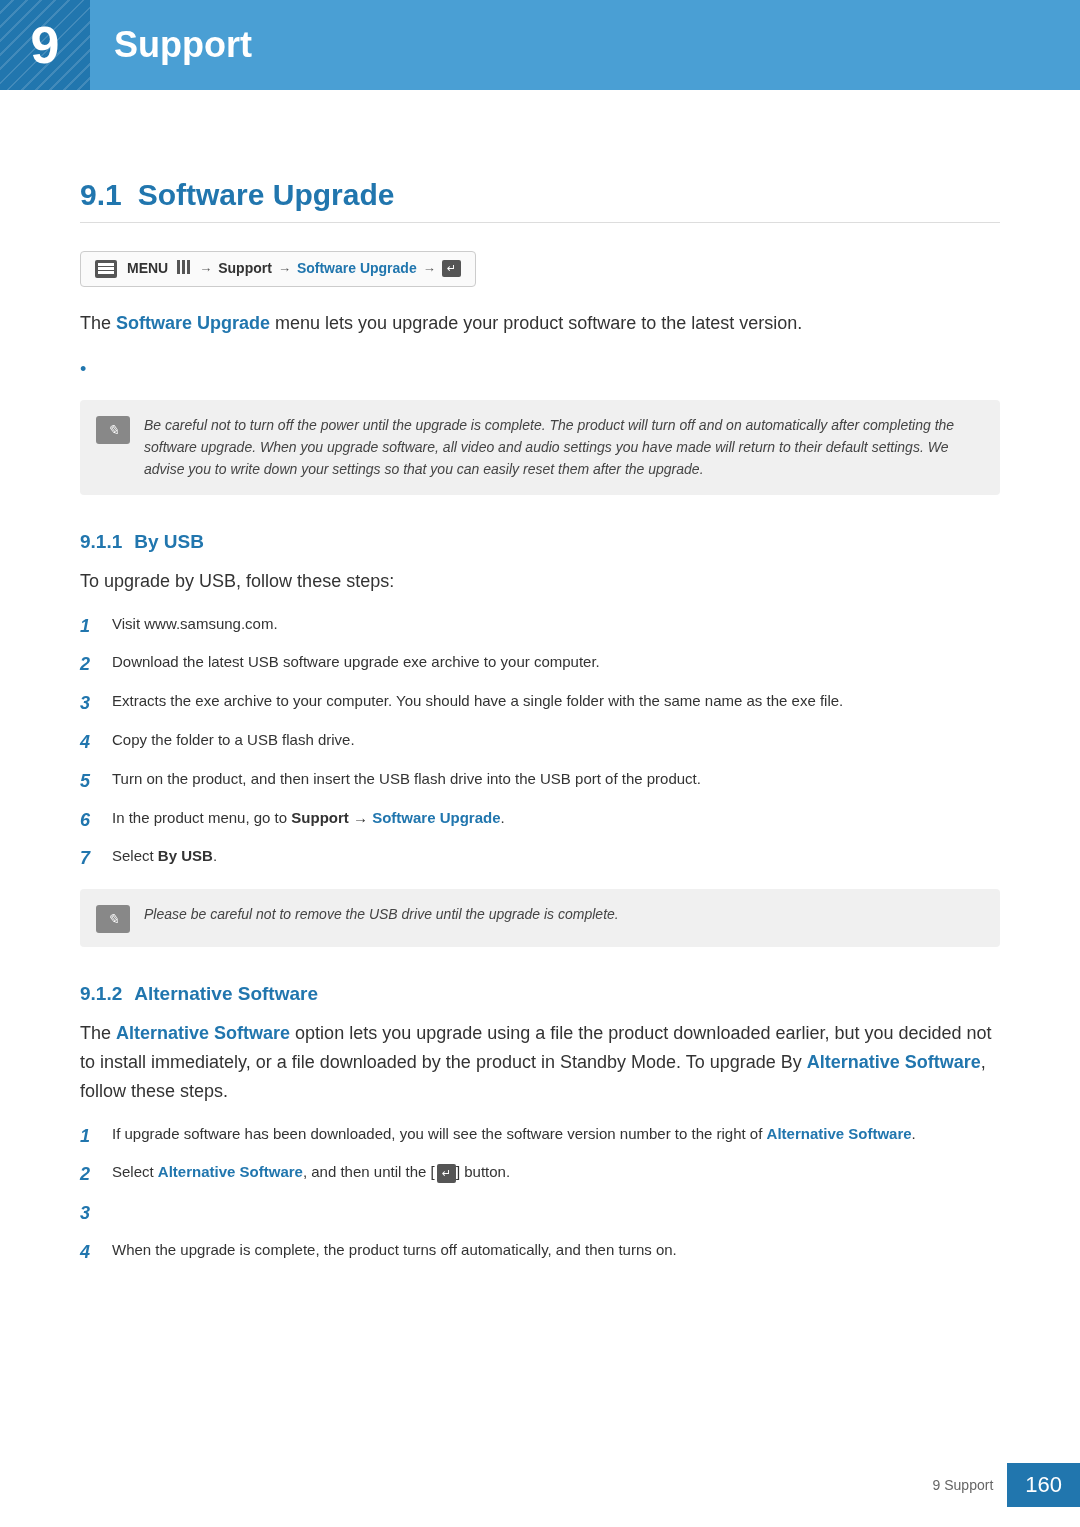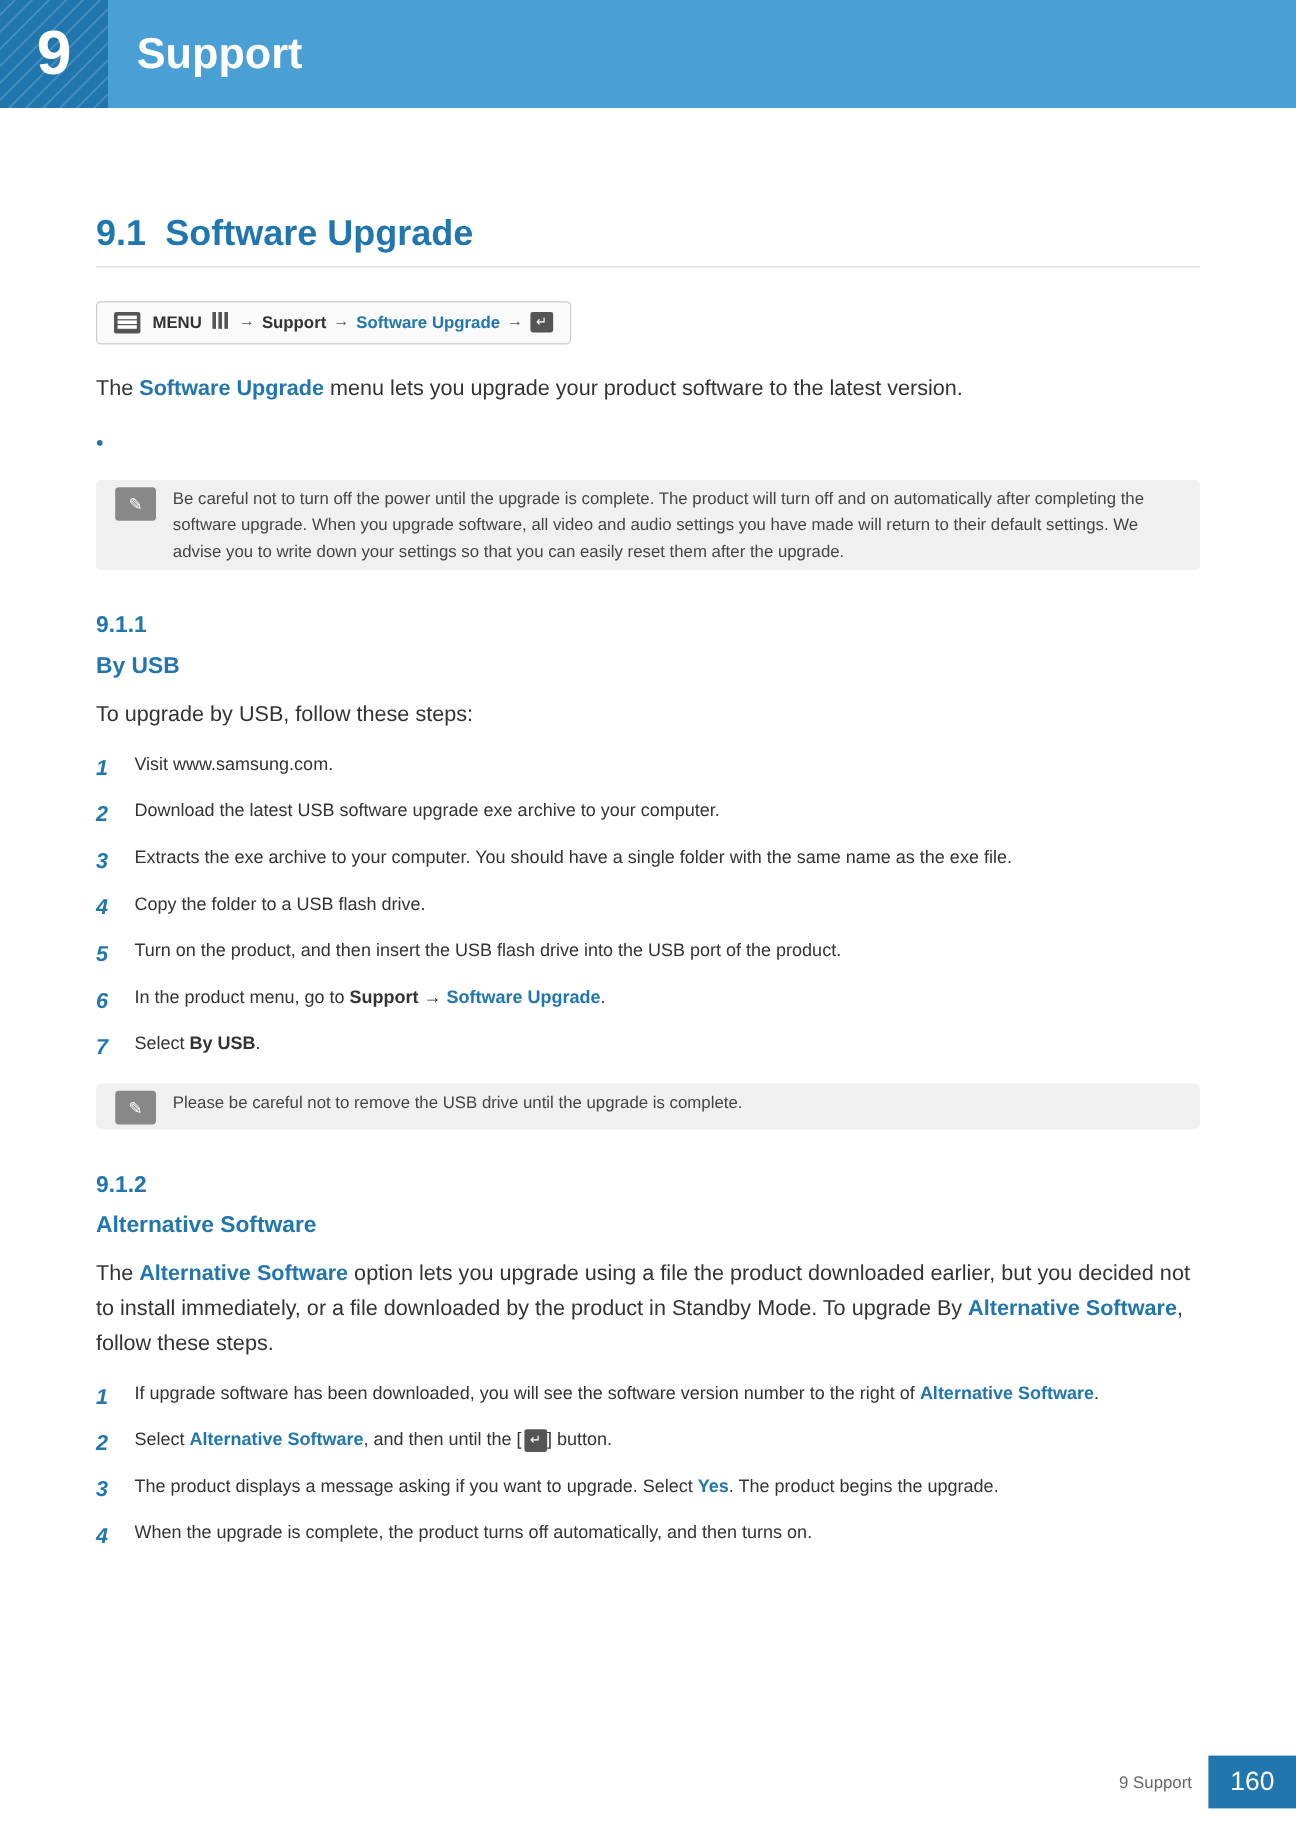--- a/index.html
+++ b/index.html
@@ -202,22 +202,23 @@
       flex-shrink: 0;
     }
 
     
     .note-box {
       display: flex;
       align-items: flex-start;
       gap: 14px;
       background: #f0f0f0;
       border-radius: 4px;
-      padding: 4px 16px;
+      padding: 14px 16px;
       margin: 14px 0 24px 0;
+      font-style: italic;
     }
 
     .note-icon {
       width: 34px;
       height: 28px;
       background: #888;
       border-radius: 3px;
       flex-shrink: 0;
       position: relative;
       margin-top: 2px;
@@ -238,23 +239,22 @@
       color: #444;
     }
 
     
     .subsection-title {
       font-size: 19px;
       font-weight: bold;
       color: #2176ae;
       margin: 36px 0 14px 0;
       display: flex;
-      align-items: flex-start;
+      align-items: flex-end;
       gap: 12px;
-      flex-direction: column;
     }
 
     .subsection-number {
       font-size: 19px;
       font-weight: bold;
       color: #2176ae;
     }
 
     
     .numbered-list {
@@ -433,23 +433,20 @@
       </span>
     </li>
     <li>
       <span class="num">2</span>
       <span>
         <span>Select </span><span class="bold-blue">Alternative Software</span><span>, and then until the [</span><span class="inline-enter-icon">↵</span><span>] button.</span>
       </span>
     </li>
     <li>
       <span class="num">3</span>
-      <span>
-        <span>The product displays a message asking if you want to upgrade. Select </span><span class="bold-blue">Yes</span><span>. The product begins the upgrade.</span>
-      </span>
     </li>
     <li>
       <span class="num">4</span>
       <span>When the upgrade is complete, the product turns off automatically, and then turns on.</span>
     </li>
   </ol>
 
 </div>
 
 <div class="page-footer">

